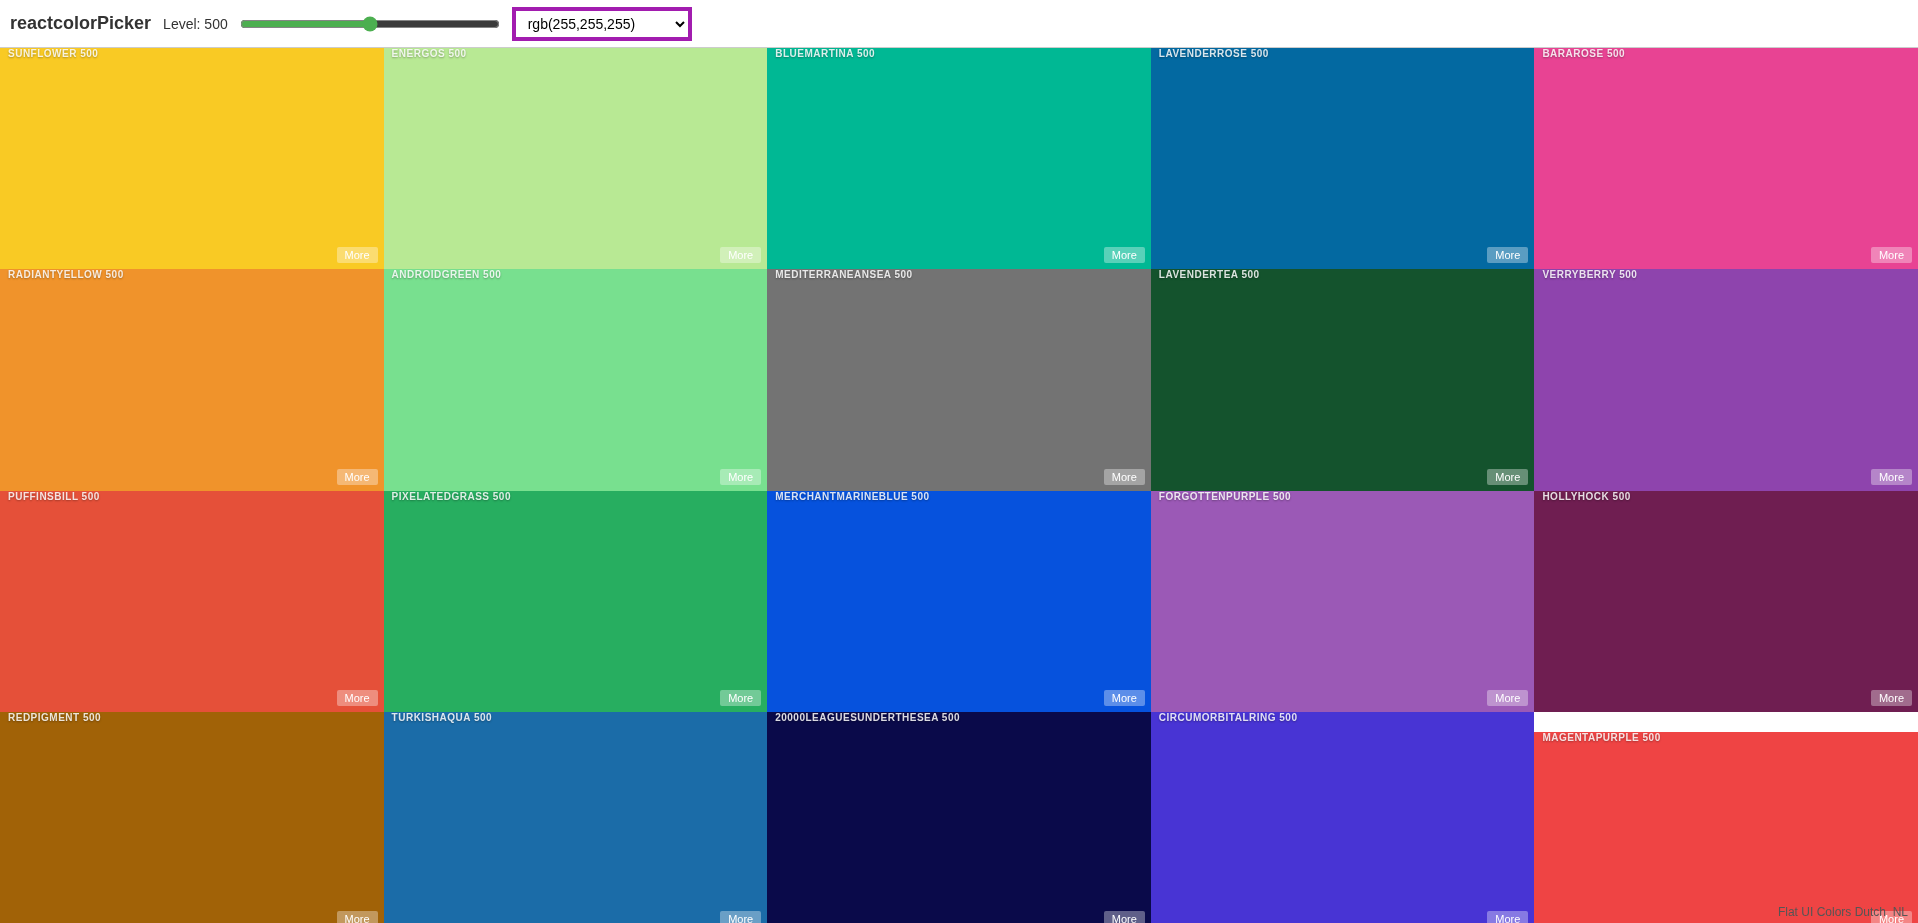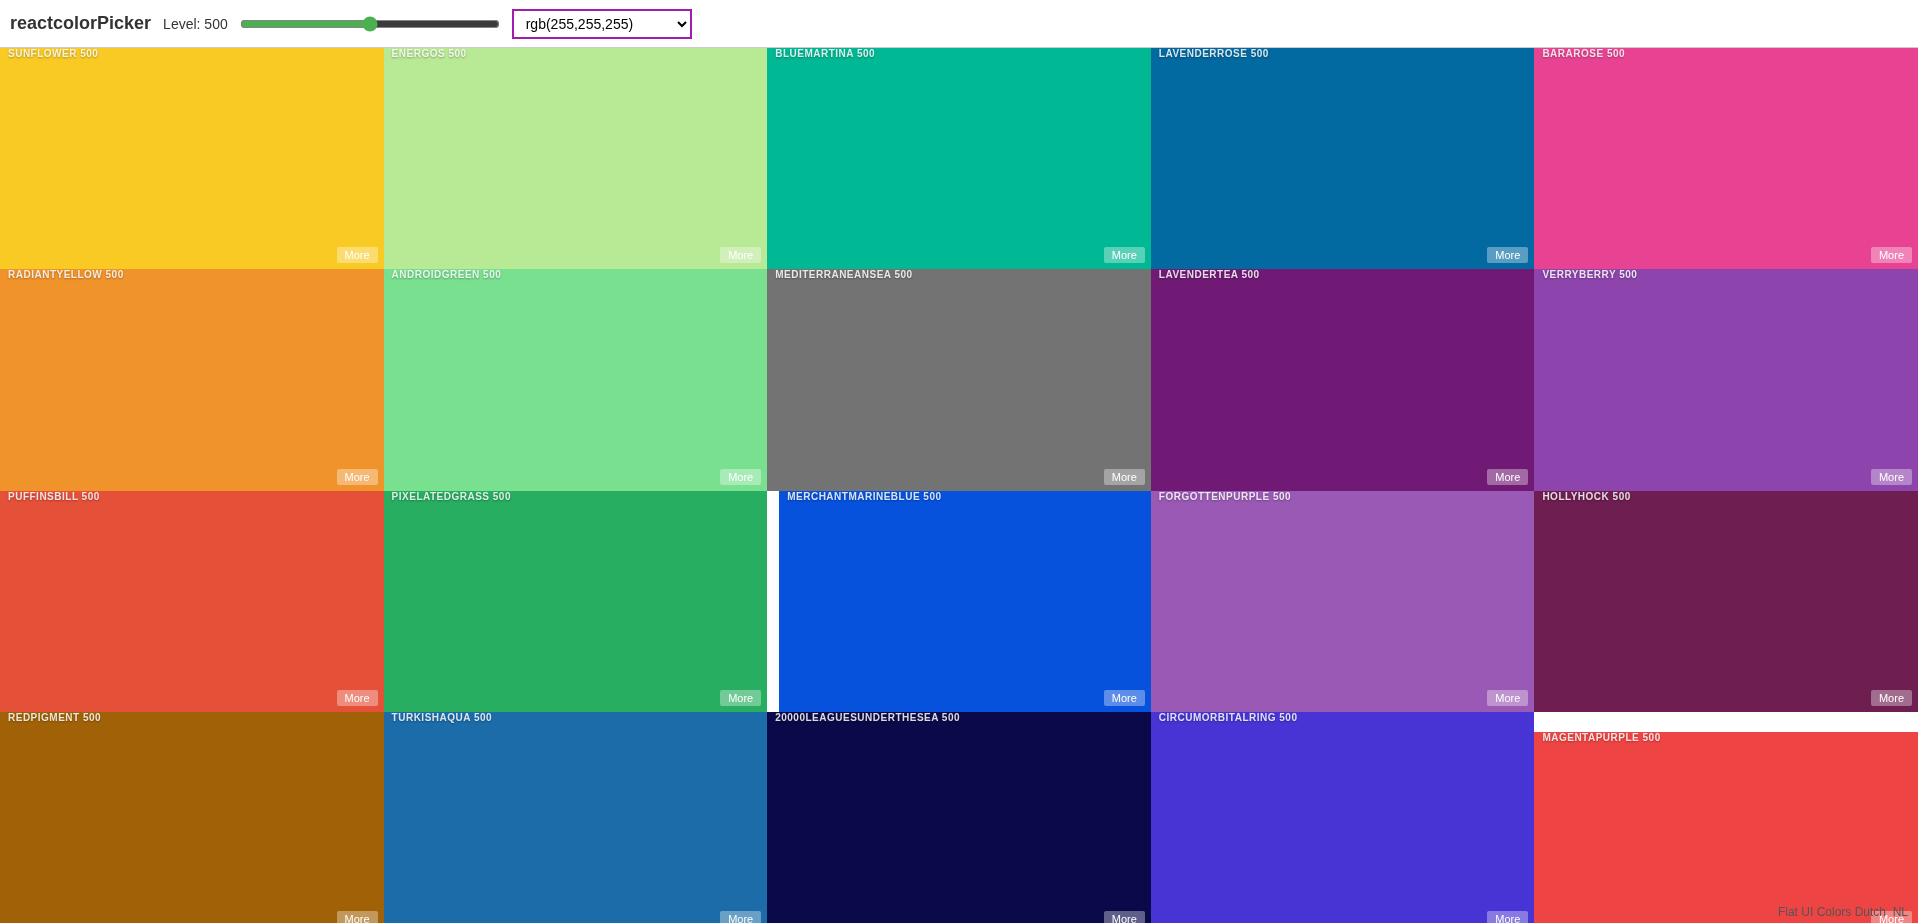--- a/index.html
+++ b/index.html
@@ -27,21 +27,21 @@
     #level-slider {
       width: 260px;
       accent-color: #4caf50;
     }
     #color-display-wrapper {
       position: relative;
       display: flex;
       align-items: center;
     }
     #color-display-wrapper select {
-      border: 2px solid #a21caf;
+      border: 4px solid #a21caf;
       padding: 4px 24px 4px 8px;
       font-size: 14px;
       background: #fff;
       min-width: 180px;
       cursor: pointer;
     }
 
     
     #color-grid {
       display: grid;
@@ -128,37 +128,37 @@
       <button class="more-btn">More</button>
     </div>
     <div class="color-cell" style="background-color: rgb(120, 224, 143);">
       <span class="color-label">ANDROIDGREEN 500</span>
       <button class="more-btn">More</button>
     </div>
     <div class="color-cell" style="background-color: #737373;">
       <span class="color-label">MEDITERRANEANSEA 500</span>
       <button class="more-btn">More</button>
     </div>
-    <div class="color-cell" style="background-color: #701a75;">
+    <div class="color-cell" style="background-color: #14532d;">
       <span class="color-label">LAVENDERTEA 500</span>
       <button class="more-btn">More</button>
     </div>
     <div class="color-cell" style="background-color: rgb(142, 68, 173);">
       <span class="color-label">VERRYBERRY 500</span>
       <button class="more-btn">More</button>
     </div>
     <div class="color-cell" style="background-color: rgb(229, 80, 57);">
       <span class="color-label">PUFFINSBILL 500</span>
       <button class="more-btn">More</button>
     </div>
     <div class="color-cell" style="background-color: rgb(39, 174, 96);">
       <span class="color-label">PIXELATEDGRASS 500</span>
       <button class="more-btn">More</button>
     </div>
-    <div class="color-cell" style="background-color: rgb(6, 82, 221); margin-left: 12px;">
+    <div class="color-cell" style="background-color: rgb(6, 82, 221);">
       <span class="color-label">MERCHANTMARINEBLUE 500</span>
       <button class="more-btn">More</button>
     </div>
     <div class="color-cell" style="background-color: rgb(155, 89, 182);">
       <span class="color-label">FORGOTTENPURPLE 500</span>
       <button class="more-btn">More</button>
     </div>
     <div class="color-cell" style="background-color: rgb(111, 30, 81);">
       <span class="color-label">HOLLYHOCK 500</span>
       <button class="more-btn">More</button>

